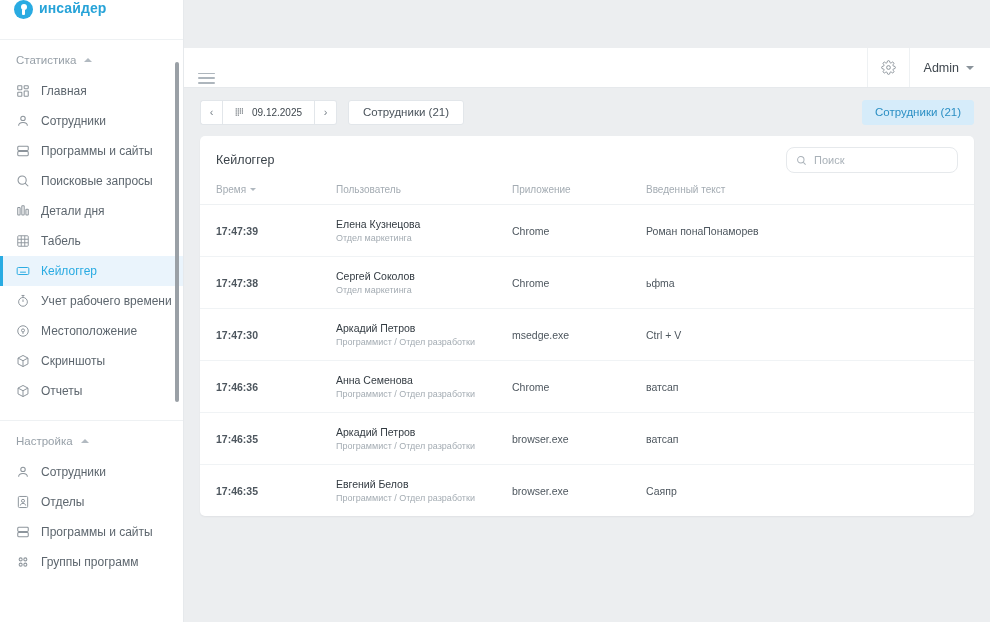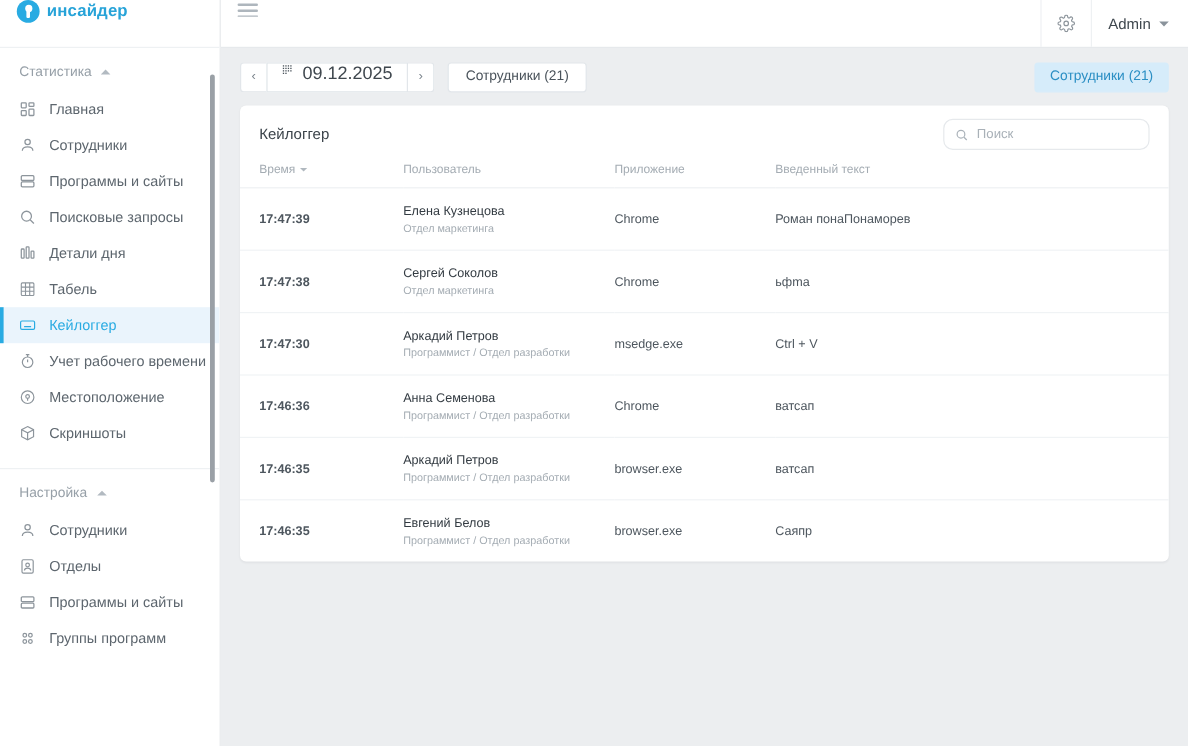--- a/index.html
+++ b/index.html
@@ -81,23 +81,24 @@
   .sb-track {
     position: absolute; right: 4px; top: 62px;
     width: 4px; height: 340px; border-radius: 2px;
     background: #9aa0a6; cursor: pointer;
   }
 
   
   .main { flex: 1; height: 622px; display: flex; flex-direction: column; background: #eceef0; }
   .topbar {
     height: 40px; background: #ffffff;
-    display: flex; align-items: flex-start; justify-content: space-between;
+    display: flex; align-items: flex-end; justify-content: space-between;
     border-bottom: 1px solid #e6e9ec;
     flex: 0 0 40px;
+    margin-top: 48px;
   }
   .burger { margin-left: 14px; width: 17px; cursor: pointer; }
   .burger span {
     display: block; height: 1.6px; background: #aeb6bd;
     margin: 3.2px 0; border-radius: 1px;
   }
   .topbar-right { display: flex; align-items: center; height: 100%; }
   .gear-box {
     width: 42px; height: 100%;
     display: flex; align-items: center; justify-content: center;
@@ -128,22 +129,22 @@
   .dg-btn {
     width: 22px; height: 25px;
     background: #fff; border: 1px solid #e2e6ea;
     display: flex; align-items: center; justify-content: center;
     font-size: 11px; color: #7b848c; cursor: pointer;
   }
   .dg-btn.left { border-radius: 3px 0 0 3px; border-right: none; }
   .dg-btn.right { border-radius: 0 3px 3px 0; border-left: none; }
   .dg-date {
     height: 25px; background: #fff; border: 1px solid #e2e6ea;
-    display: flex; gap: 6px;
-    padding: 0 12px; font-size: 15px; color: #3f474e;
+    display: flex; align-items: center; gap: 6px;
+    padding: 0 12px; font-size: 10px; color: #3f474e;
     cursor: pointer;
   }
   .chip {
     height: 25px; background: #fff; border: 1px solid #e2e6ea;
     border-radius: 3px; display: flex; align-items: center;
     padding: 0 14px; font-size: 11.5px; color: #4a535b; cursor: pointer;
   }
   .chip-blue {
     height: 25px; background: #d6ecfa; border: 1px solid #d6ecfa;
     border-radius: 3px; display: flex; align-items: center;
@@ -311,20 +312,30 @@
           </div>
           <div class="nav-item">
             <span class="nav-icon">
               <svg width="14" height="14" viewBox="0 0 24 24" fill="none" stroke="#8d959c" stroke-width="1.7">
                 <path d="M12 2.5 20.5 7v10L12 21.5 3.5 17V7z"></path>
                 <path d="M3.5 7 12 11.5 20.5 7"></path>
                 <path d="M12 11.5V21.5"></path>
               </svg>
             </span>
             <span>Скриншоты</span>
+          </div>
+          <div class="nav-item">
+            <span class="nav-icon">
+              <svg width="14" height="14" viewBox="0 0 24 24" fill="none" stroke="#8d959c" stroke-width="1.7">
+                <path d="M12 2.5 20.5 7v10L12 21.5 3.5 17V7z"></path>
+                <path d="M3.5 7 12 11.5 20.5 7"></path>
+                <path d="M12 11.5V21.5"></path>
+              </svg>
+            </span>
+            <span>Отчеты</span>
           </div>
         </div>
 
       <div class="sect-divider"></div>
 
       <div class="sect-head">
         <span>Настройка</span>
         <span class="chev-up"></span>
       </div>
       <div id="nav1">

